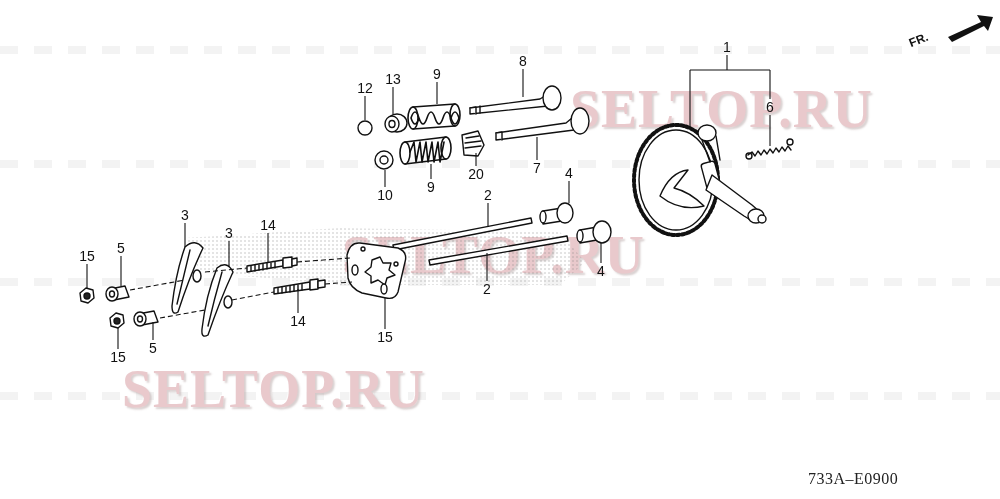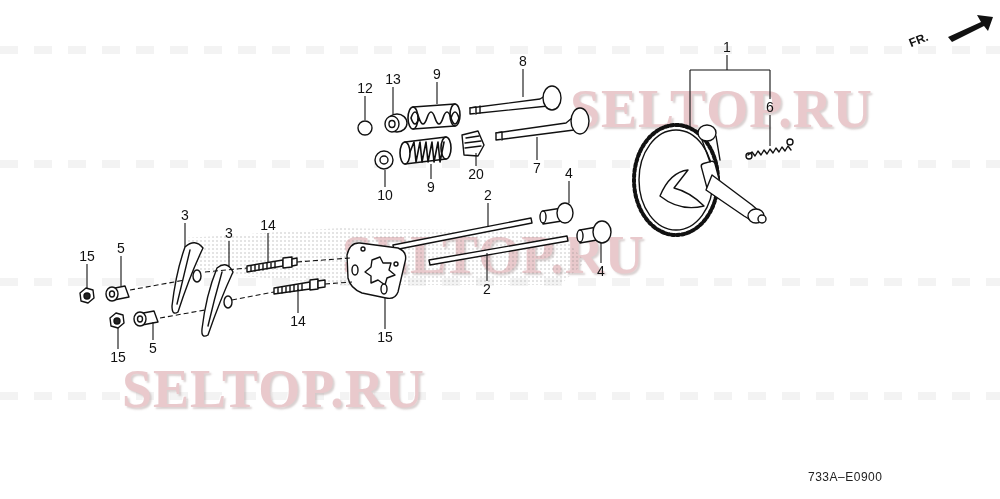--- a/index.html
+++ b/index.html
@@ -5,22 +5,22 @@
   html, body { margin: 0; padding: 0; background: #ffffff; }
   body { width: 1000px; height: 499px; position: relative; overflow: hidden;
          font-family: "Liberation Sans", sans-serif; }
   #stage { position: absolute; left: 0; top: 0; width: 1000px; height: 499px; }
   .callout { position: absolute; font-family: "Liberation Sans", sans-serif;
              font-size: 14px; color: #111; line-height: 1; transform: translate(-50%, -50%);
              white-space: nowrap; }
   .watermark { position: absolute; font-family: Liberation Serif, serif; font-weight: bold;
                color: #e9c9cc; letter-spacing: 1px; line-height: 1; white-space: nowrap;
                text-shadow: 2px 2px 2px rgba(170,150,150,0.45), -1px -1px 0 rgba(255,255,255,0.7); }
-  .diagram-code { position: absolute; left: 808px; top: 470px; font-family: Liberation Sans, sans-serif;
-                  font-size: 12px; color: #222; letter-spacing: 0.5px; }
+  .diagram-code { position: absolute; left: 808px; top: 470px; font-family: Liberation Serif, serif;
+                  font-size: 16px; color: #222; letter-spacing: 0.5px; }
   .fr-label { position: absolute; left: 907px; top: 37px; font-family: "Liberation Sans", sans-serif;
               font-weight: bold; font-size: 12px; color: #111; transform: rotate(-22deg);
               transform-origin: left top; }
   .faint-row { position: absolute; left: 0; width: 1000px; height: 8px;
                background: repeating-linear-gradient(90deg, rgba(235,235,235,0.6) 0 18px, transparent 18px 34px); }
 </style>
 </head>
 <body>
 
 <div id="stage">

